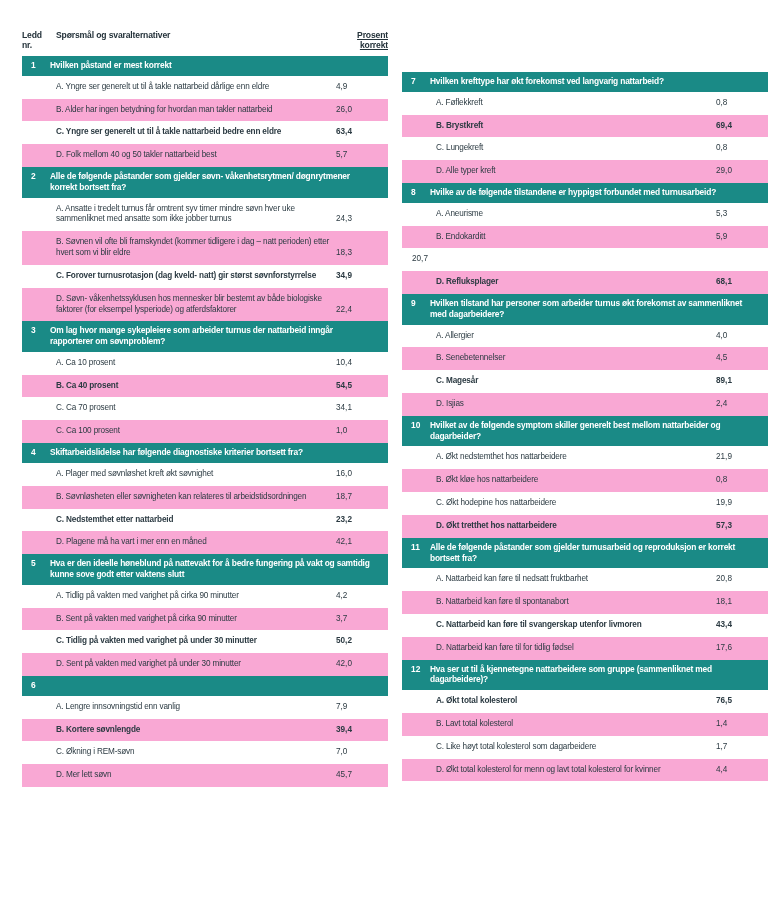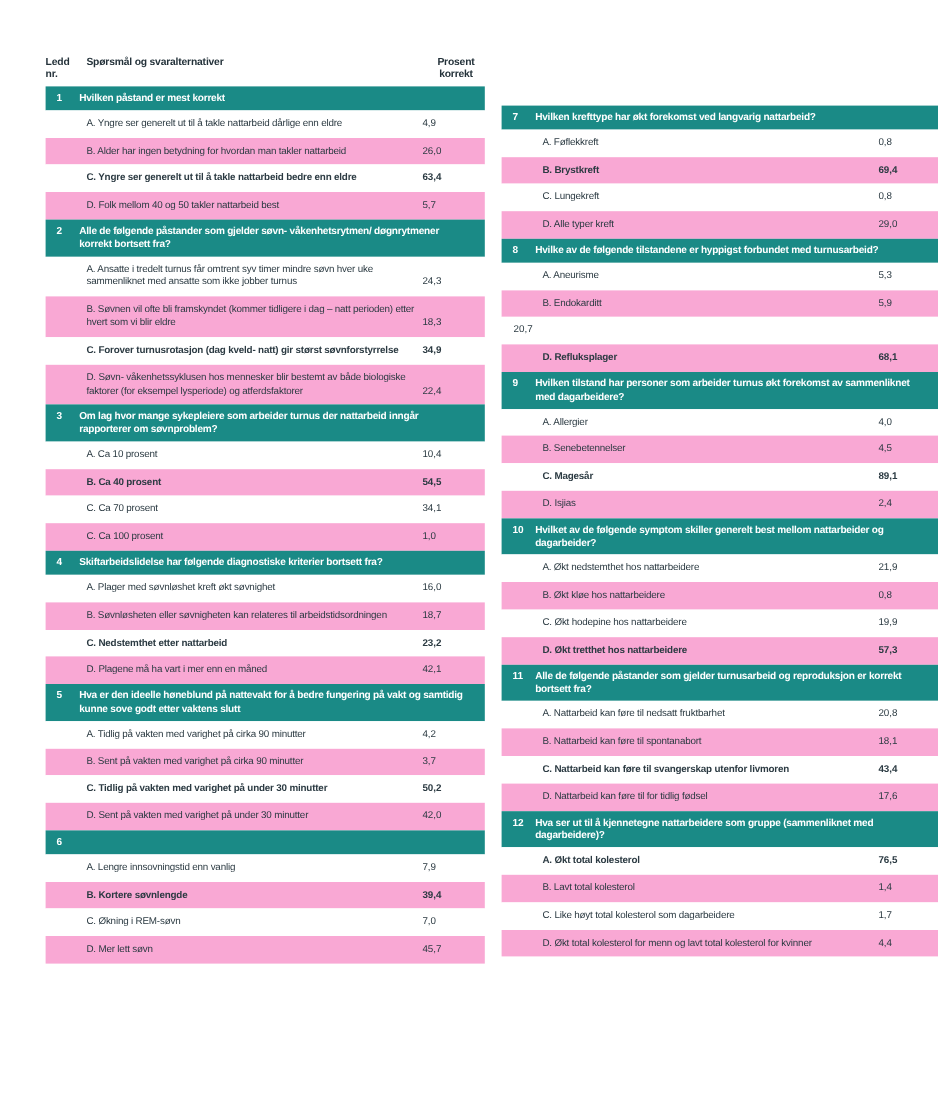--- a/index.html
+++ b/index.html
@@ -9,21 +9,21 @@
   }
   body {
     width: 782px; height: 922px;
     font-family: "Liberation Sans", sans-serif;
     color: #2b3a42;
     overflow: hidden;
   }
   .page {
     width: 628px; height: 922px;
     position: relative;
-    padding: 16px;
+    padding: 0;
     background: #fff;
   }
   .columns {
     display: flex;
     gap: 14px;
     padding: 30px 14px 0 22px;
   }
   .col {
     width: 366px;
     flex: 0 0 366px;
@@ -34,21 +34,21 @@
     align-items: flex-start;
     padding: 0 0 5px 0;
     font-size: 8.6px;
     font-weight: bold;
     color: #24323a;
     line-height: 1.22;
     letter-spacing: -0.15px;
   }
   .col-head .h-num { width: 26px; flex: 0 0 26px; }
   .col-head .h-txt { flex: 1 1 auto; padding-left: 8px;}
-  .col-head .h-pct { width: 52px; flex: 0 0 52px; text-align: center; padding-left: 4px;}
+  .col-head .h-pct { width: 52px; flex: 0 0 52px; text-align: right; padding-left: 4px; text-decoration: underline;}
   .col-head-spacer { height: 42px; }
 
   
   .qhead {
     background: #1a8a86;
     color: #ffffff;
     display: flex;
     align-items: flex-start;
     padding: 4px 6px 5px 6px;
     min-height: 19px;

